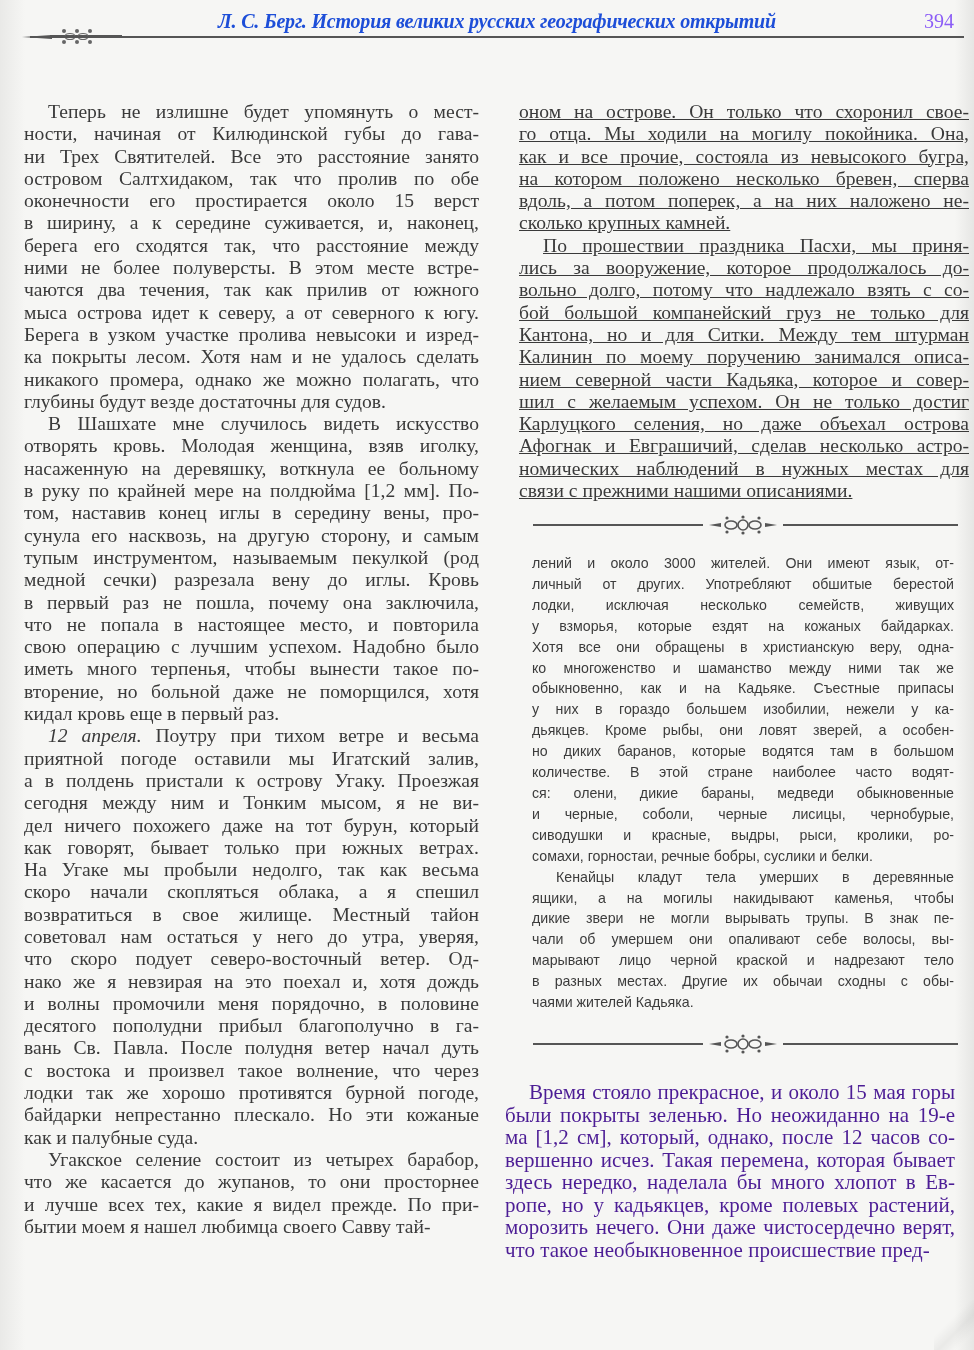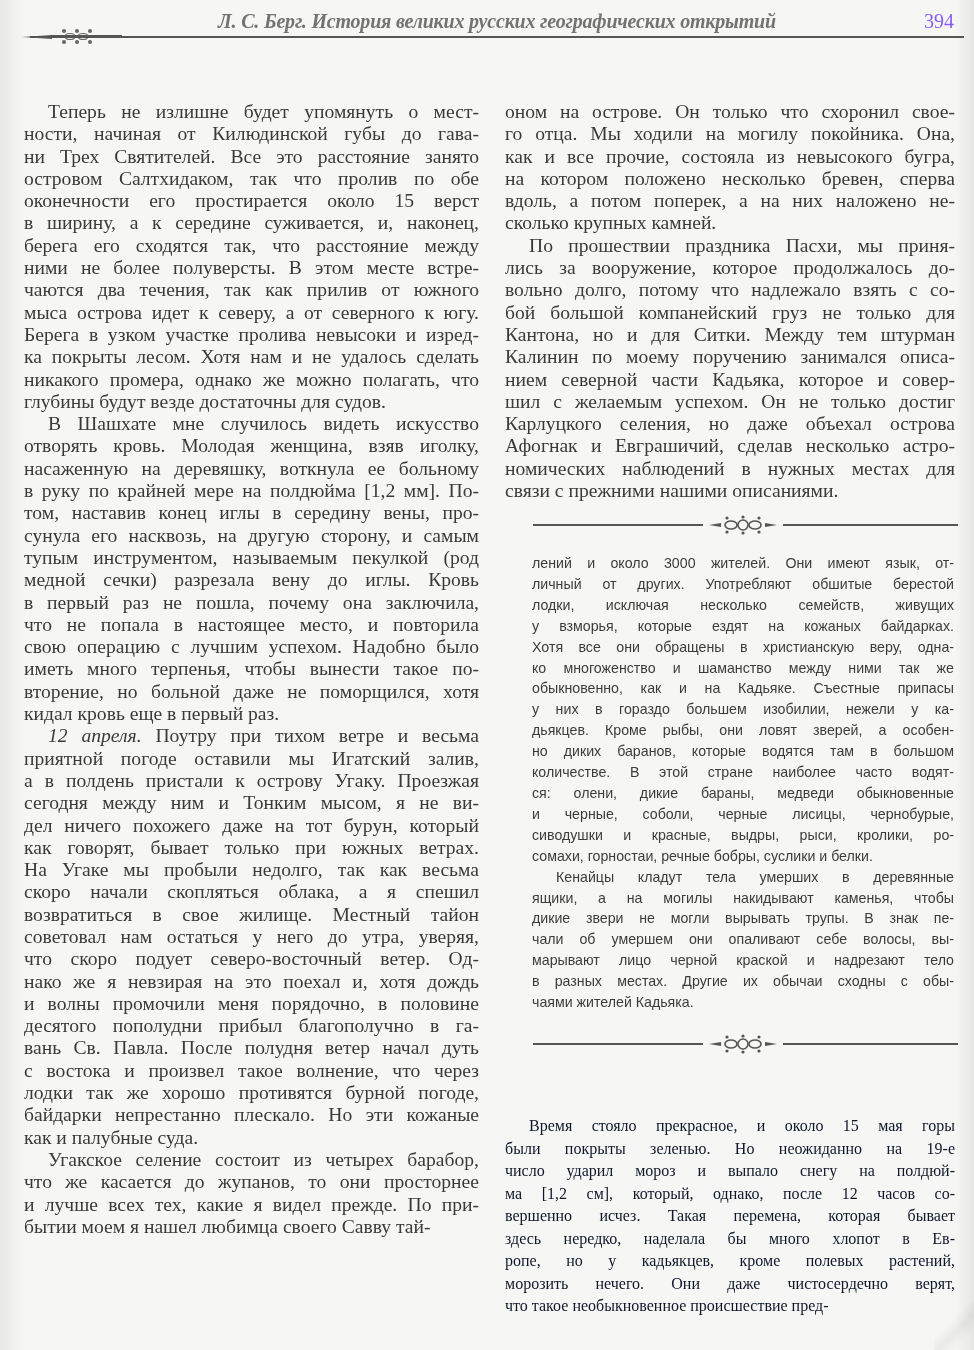--- a/index.html
+++ b/index.html
@@ -13,55 +13,55 @@
   .page-shadow {
     position: absolute; left: 0; top: 0; width: 974px; height: 1350px;
     background: linear-gradient(90deg, #e9e9e7 0px, #f6f6f4 25px, #f6f6f4 955px, #e6e6e4 974px);
   }
   .header {
     position: absolute; left: 0; top: 0; width: 974px; height: 50px;
   }
   .header-title {
     position: absolute; left: 0; width: 974px; top: 10px;
     text-align: center; font-style: italic; font-weight: bold;
-    font-size: 20px; color: #737373; letter-spacing: -0.2px;
+    font-size: 20px; color: #1d4ed8; letter-spacing: -0.2px;
     padding-left: 20px; box-sizing: border-box;
   }
   .page-number {
     position: absolute; right: 20px; top: 10px;
     font-size: 20px; color: #8b5cf6;
   }
   .header-rule {
     position: absolute; left: 30px; right: 10px; top: 36px; height: 2px; background: #555;
   }
   .header-ornament {
     position: absolute; left: 22px; top: 25px; width: 100px; height: 22px;
   }
   .col {
     position: absolute; top: 61px;
     font-size: 19.6px; line-height: 22.3px; text-align: justify;
     color: #3a3a3a;
     margin-top: 40px;
   }
   .col-left { left: 24px; width: 455px; }
-  .col-right { left: 505px; width: 450px; }
+  .col-right { left: 519px; width: 450px; text-decoration: underline; }
   .line { display: block; text-align: justify; text-align-last: justify; white-space: nowrap; }
   .line.last { text-align-last: left; }
   .ital { font-style: italic; }
   .inset {
     position: absolute; left: 532px; width: 422px; top: 553px;
     font-family: "Liberation Sans", "DejaVu Sans", sans-serif;
     font-size: 14.2px; line-height: 20.9px; color: #3c3c3c;
   }
   .divider { position: absolute; left: 533px; width: 425px; height: 24px; }
   .divider .rule { position: absolute; left: 0; right: 0; top: 11px; height: 2px; background: #555; }
   .divider svg { position: absolute; left: 170px; top: 0; }
   .col-right-bottom {
     position: absolute; left: 505px; width: 450px; top: 1081px;
-    font-size: 16px; line-height: 22.5px; color: #0f172a; margin-top: 34px;
+    font-size: 21px; line-height: 22.5px; color: #4c1d95;
   }
   .smudge {
     position: absolute; right: 0; top: 1300px; width: 40px; height: 50px;
     background: linear-gradient(135deg, transparent 40%, rgba(0,0,0,0.05) 60%, transparent 80%);
   }
 </style>
 </head>
 <body>
 
 <div class="page-shadow"></div>
@@ -242,21 +242,20 @@
       <circle cx="56" cy="5" r="1.6"></circle>
         <circle cx="56" cy="19" r="1.6"></circle>
     </g>
   </svg>
 </div>
 
 <div class="col-right-bottom" id="right-bottom">
     <div>
       <span class="line" style="padding-left: 24px;">Время стояло прекрасное, и около 15 мая горы</span>
       <span class="line">были покрыты зеленью. Но неожиданно на 19-е</span>
-      <span class="line">число ударил мороз и выпало снегу на полдюй-</span>
       <span class="line">ма [1,2 см], который, однако, после 12 часов со-</span>
       <span class="line">вершенно исчез. Такая перемена, которая бывает</span>
       <span class="line">здесь нередко, наделала бы много хлопот в Ев-</span>
       <span class="line">ропе, но у кадьякцев, кроме полевых растений,</span>
       <span class="line">морозить нечего. Они даже чистосердечно верят,</span>
       <span class="line last">что такое необыкновенное происшествие пред-</span>
     </div>
   </div>
 
 <div class="smudge"></div>

